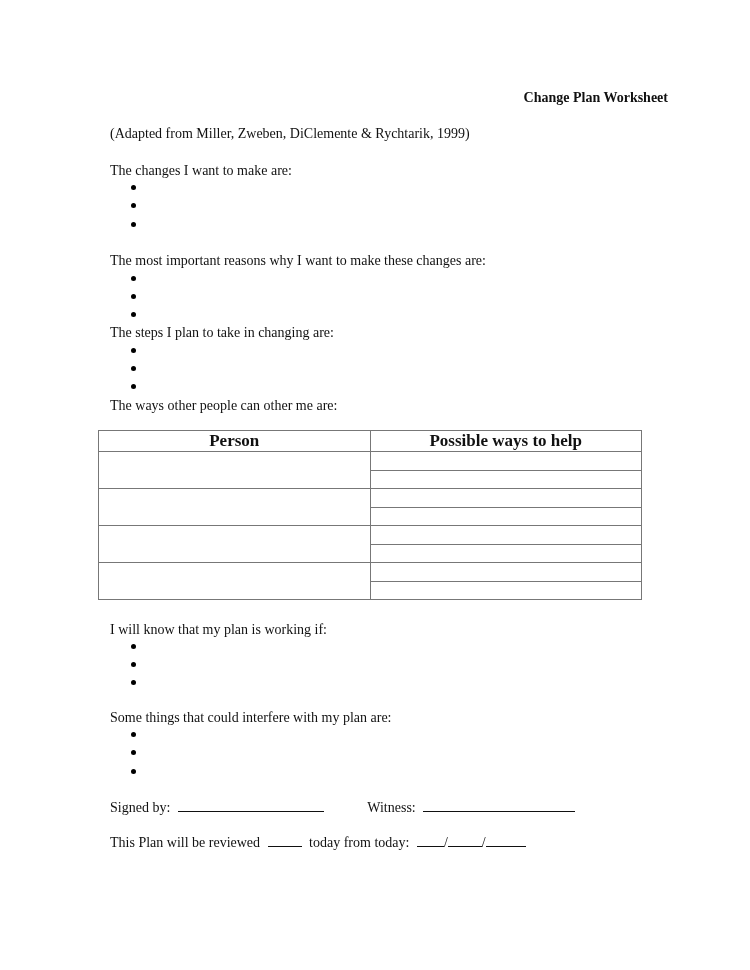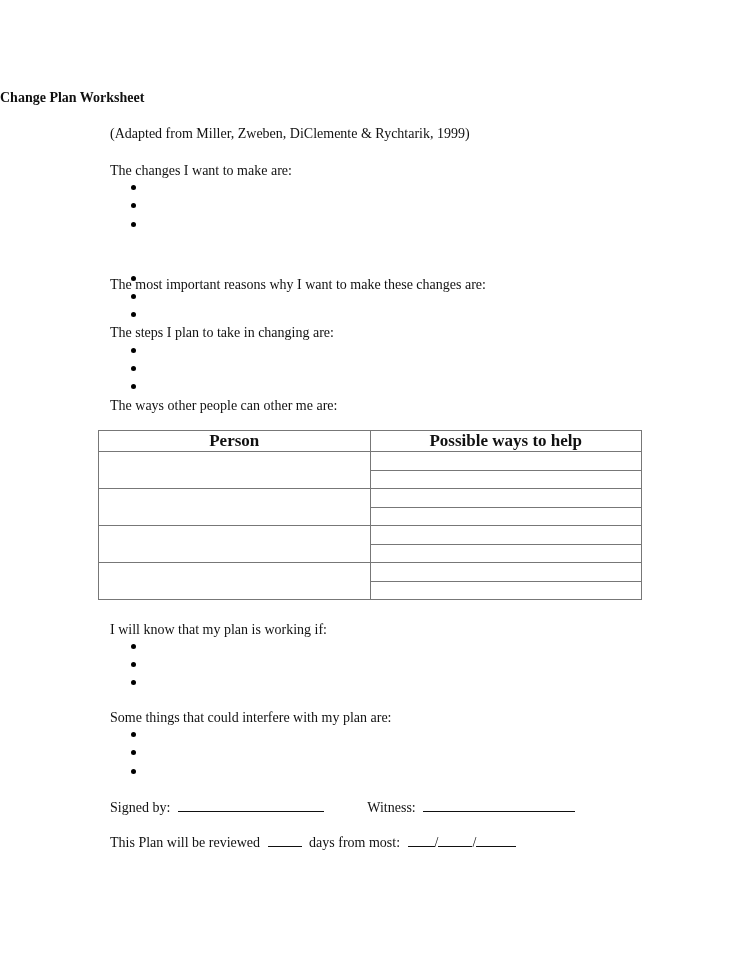--- a/index.html
+++ b/index.html
@@ -1,38 +1,38 @@
 <!DOCTYPE html>
 <html><head>
 <meta charset="utf-8">
 <style>
   html, body { margin:0; padding:0; background:#fff; }
   body { width:750px; height:970px; position:relative; font-family:"Liberation Serif", serif; color:#111; }
   .abs { position:absolute; }
-  .title { left:0; width:668px; text-align:left; top:90px; font-weight:bold; font-size:14px; }
+  .title { left:0; width:668px; text-align:right; top:90px; font-weight:bold; font-size:14px; }
   .line { left:110px; font-size:14px; white-space:nowrap; }
   .bullet { left:131px; width:5px; height:5px; border-radius:50%; background:#000; }
   table.help { position:absolute; left:98px; top:430px; width:544px; border-collapse:collapse; font-size:17px; }
   table.help td, table.help th { border:1px solid #777; padding:0; }
   table.help th { height:18px; font-weight:bold; }
   table.help td.sub { height:17.5px; }
   .blank { display:inline-block; border-bottom:1px solid #111; height:12px; vertical-align:baseline; }
 </style>
 </head>
 <body>
 
 <div class="abs title">Change Plan Worksheet</div>
 <div class="abs line" style="top:126px;">(Adapted from Miller, Zweben, DiClemente &amp; Rychtarik, 1999)</div>
 
 <div class="abs line" style="top:163px;">The changes I want to make are:</div>
 <div class="abs bullet" style="top:185px;"></div>
 <div class="abs bullet" style="top:203px;"></div>
 <div class="abs bullet" style="top:222px;"></div>
 
-<div class="abs line" style="top:253px;margin-top:24px;">The most important reasons why I want to make these changes are:</div>
+<div class="abs line" style="top:253px;">The most important reasons why I want to make these changes are:</div>
 <div class="abs bullet" style="top:276px;"></div>
 <div class="abs bullet" style="top:294px;"></div>
 <div class="abs bullet" style="top:312px;"></div>
 
 <div class="abs line" style="top:325px;">The steps I plan to take in changing are:</div>
 <div class="abs bullet" style="top:348px;"></div>
 <div class="abs bullet" style="top:366px;"></div>
 <div class="abs bullet" style="top:384px;"></div>
 
 <div class="abs line" style="top:398px;">The ways other people can other me are:</div>
@@ -87,15 +87,15 @@
 <div class="abs line" style="top:799px;">
   <span>Signed by:</span>
   <span class="blank" style="width:146px; margin-left:4px;"></span>
   <span style="margin-left:40px;">Witness:</span>
   <span class="blank" style="width:152px; margin-left:4px;"></span>
 </div>
 
 <div class="abs line" style="top:834px;">
   <span>This Plan will be reviewed</span>
   <span class="blank" style="width:34px; margin:0 4px;"></span>
-  <span>days from most:</span>
+  <span>today from today:</span>
   <span class="blank" style="width:27px; margin-left:4px;"></span><span>/</span><span class="blank" style="width:34px;"></span><span>/</span><span class="blank" style="width:40px;"></span>
 </div>
 
 </body></html>

